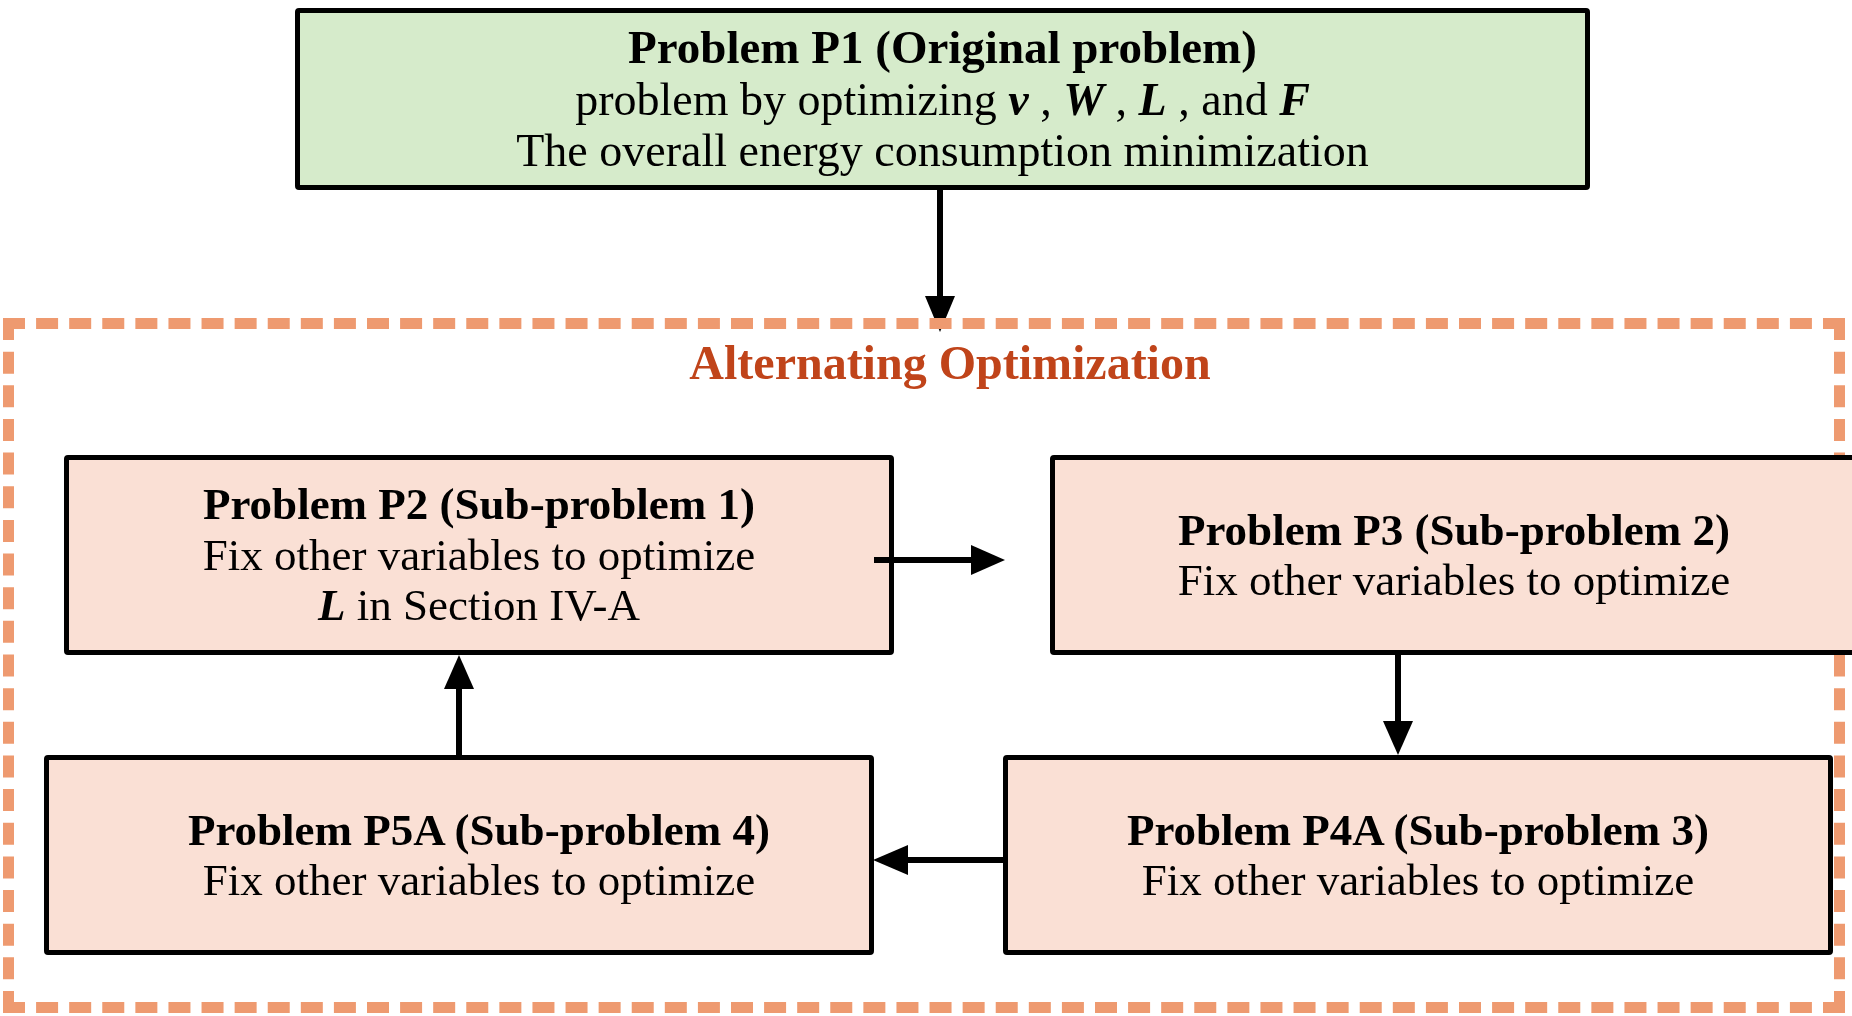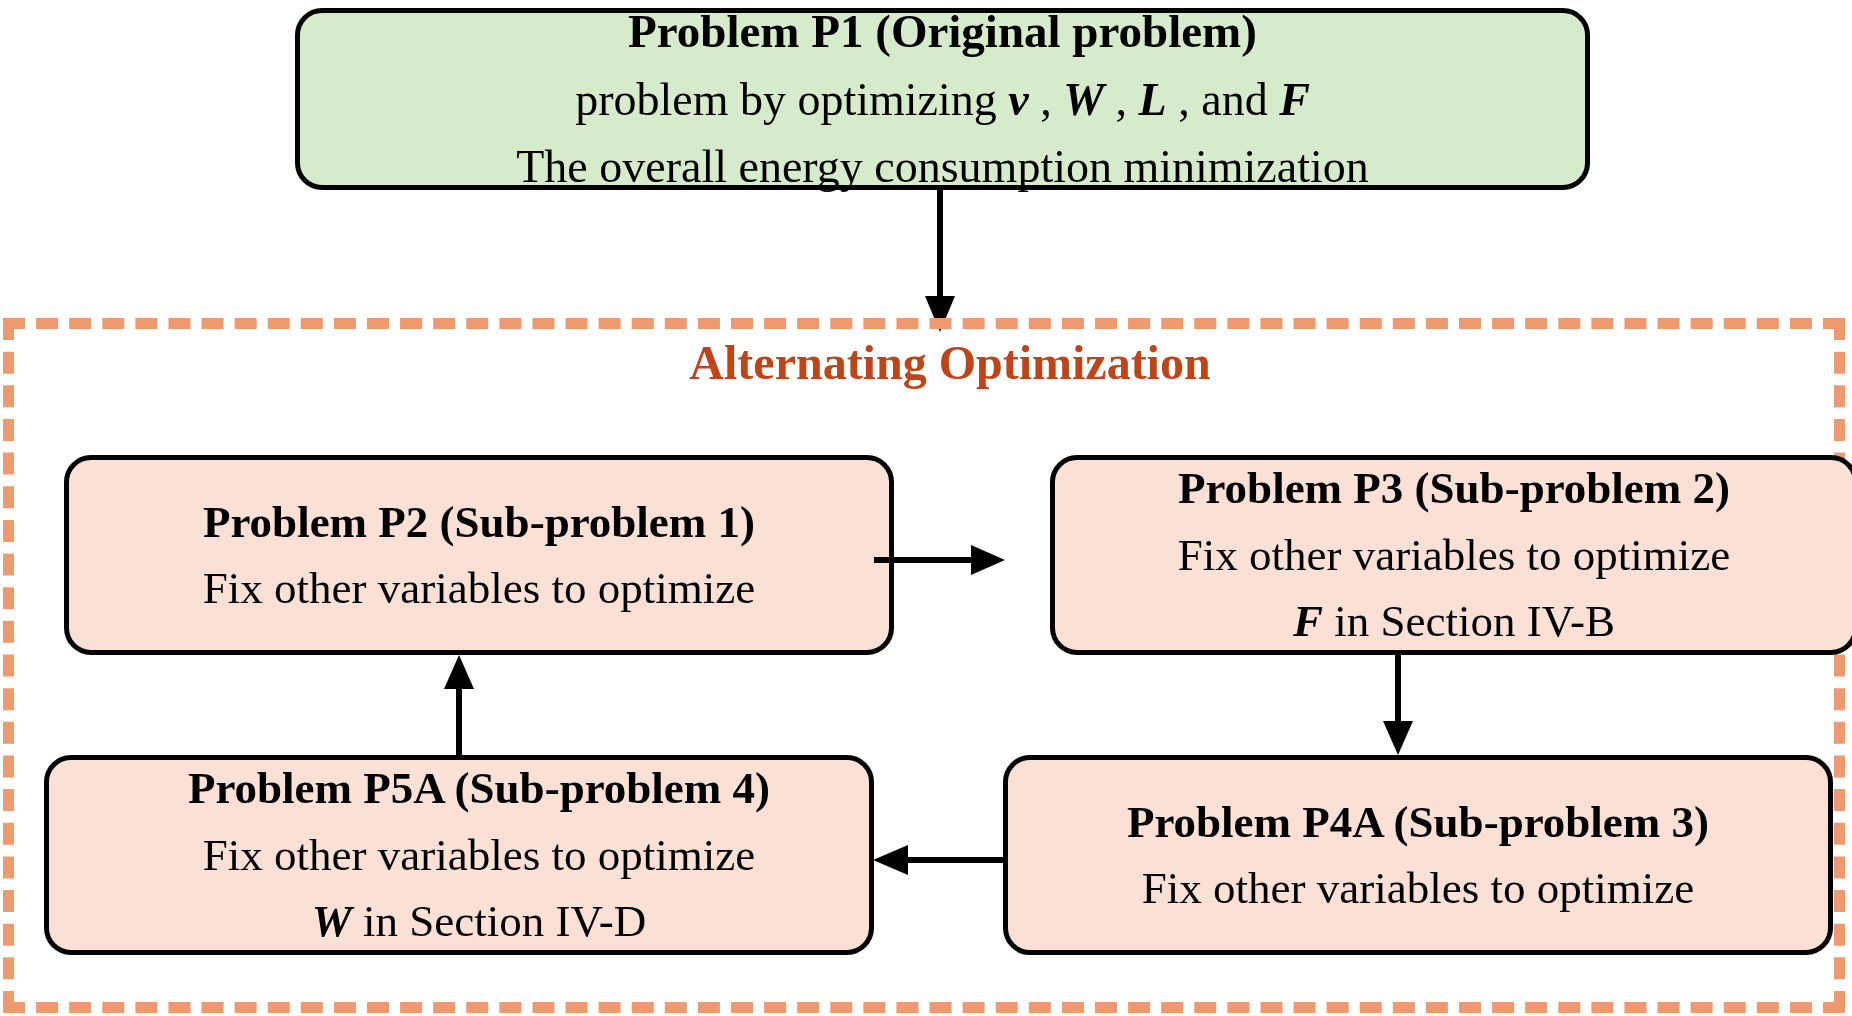--- a/index.html
+++ b/index.html
@@ -17,29 +17,28 @@
     height: 1016px;
     background: #ffffff;
     overflow: hidden;
   }
 
   
   .pbox {
     position: absolute;
     box-sizing: border-box;
     border: 5px solid #000000;
-    border-radius: 27px;
+    border-radius: 4px;
     display: flex;
     flex-direction: column;
     align-items: center;
     justify-content: center;
     text-align: center;
     line-height: 1.12;
     color: #000000;
-    gap: 16px;
   }
   .pbox .title {
     font-weight: bold;
     white-space: nowrap;
   }
   .pbox .line {
     white-space: nowrap;
   }
 
   
@@ -124,32 +123,31 @@
     <line class="aline" x1="40" y1="0" x2="40" y2="118"></line>
     <polygon class="ahead" points="40,142 25,106 55,106"></polygon>
   </svg>
 
   <div id="ao-region"></div>
   <div id="ao-title">Alternating Optimization</div>
 
   <div class="pbox sub" id="box-p2">
     <div class="title">Problem P2 (Sub-problem 1)</div>
     <div class="line">Fix other variables to optimize</div>
+    <div class="line"><span class="mv">L</span><span> in Section IV-A</span></div>
   </div>
 
   <div class="pbox sub" id="box-p3">
     <div class="title">Problem P3 (Sub-problem 2)</div>
     <div class="line">Fix other variables to optimize</div>
-    <div class="line"><span class="mv">F</span><span> in Section IV-B</span></div>
   </div>
 
   <div class="pbox sub" id="box-p5a">
     <div class="title">Problem P5A (Sub-problem 4)</div>
     <div class="line">Fix other variables to optimize</div>
-    <div class="line"><span class="mv">W</span><span> in Section IV-D</span></div>
   </div>
 
   <div class="pbox sub" id="box-p4a">
     <div class="title">Problem P4A (Sub-problem 3)</div>
     <div class="line">Fix other variables to optimize</div>
   </div>
 
   <svg class="arrow-svg" style="left:874px; top:525px;" width="140" height="70" viewBox="0 0 140 70">
     <line class="aline" x1="0" y1="35" x2="108" y2="35"></line>
     <polygon class="ahead" points="131,35 97,20 97,50"></polygon>

